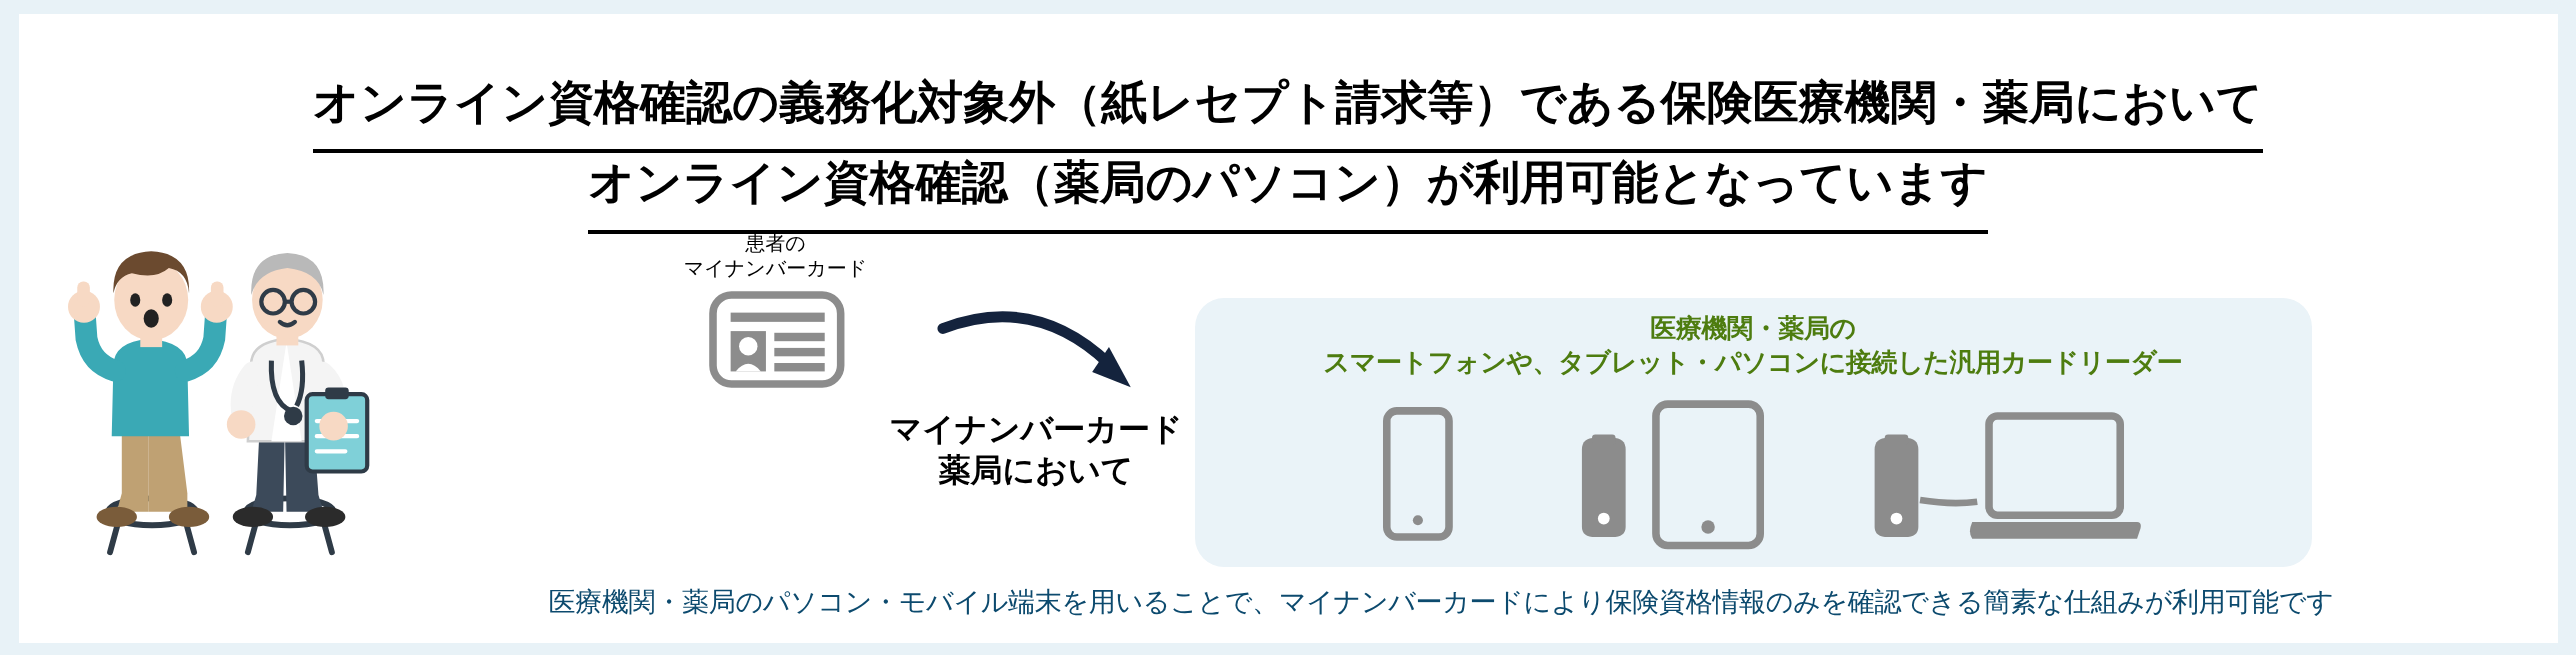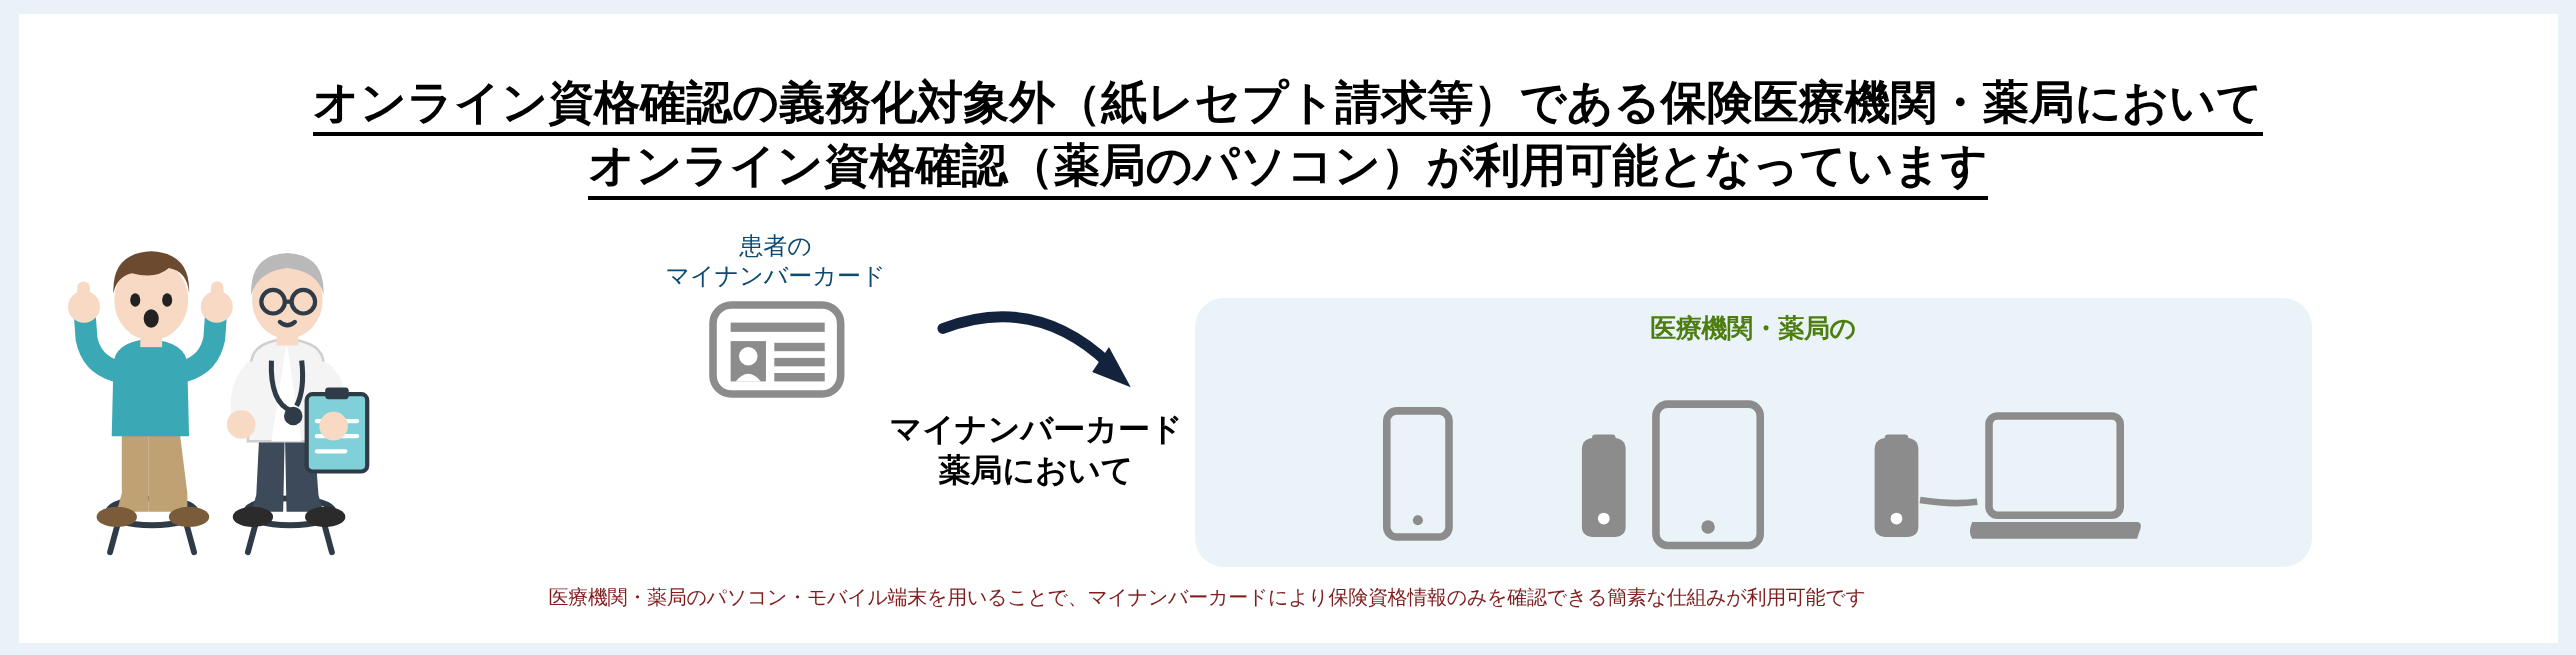--- a/index.html
+++ b/index.html
@@ -41,21 +41,21 @@
     text-align: center;
   }
   .title-line {
     display: inline-block;
     font-size: 46px;
     font-weight: bold;
     color: #000000;
     letter-spacing: 0px;
     line-height: 1.28;
     border-bottom: 4.2px solid #000000;
-    padding-bottom: 1px;
+    padding-bottom: 18px;
     white-space: nowrap;
   }
   .title-row { display:block; }
 
   
   .people {
     position: absolute;
     left: 42px;
     top: 202px;
     width: 404px;
@@ -64,22 +64,22 @@
 
   
   .card-group {
     position: absolute;
     left: 589px;
     top: 217px;
     width: 336px;
     text-align: center;
   }
   .card-caption {
-    font-size: 24px;
-    color: #0c4a6e;
+    font-size: 20px;
+    color: #000000;
     line-height: 1.25;
     font-weight: normal;
   }
   .card-icon-wrap {
     margin-top: 8.4px;
   }
 
   
   .arrow-wrap {
     position: absolute;
@@ -128,22 +128,22 @@
     width: 1117px;
     height: 160px;
   }
 
   
   .bottom-caption {
     position: absolute;
     left: 530px;
     top: 570px;
     width: 1960px;
-    font-size: 20px;
-    color: #7f1d1d;
+    font-size: 27px;
+    color: #0c4a6e;
     letter-spacing: -0.3px;
     white-space: nowrap;
   }
 
   svg { display: block; }
 </style>
 </head>
 <body>
 
 <div id="canvas">
@@ -256,20 +256,21 @@
       </svg>
     </div>
     <div class="read-label">
       <div>マイナンバーカード</div>
       <div>薬局において</div>
     </div>
 
     <div class="device-panel">
       <div class="panel-heading">
         <div>医療機関・薬局の</div>
+        <div>スマートフォンや、タブレット・パソコンに接続した汎用カードリーダー</div>
       </div>
 
       <div class="devices-row">
         <svg width="1117" height="160" viewBox="0 0 1328 190">
 
           <g transform="translate(228,14)">
             <rect x="0" y="0" width="74" height="150" rx="12" ry="12" fill="none" stroke="#8c8c8c" stroke-width="9"></rect>
             <circle cx="37" cy="130" r="6" fill="#8c8c8c"></circle>
           </g>
 

